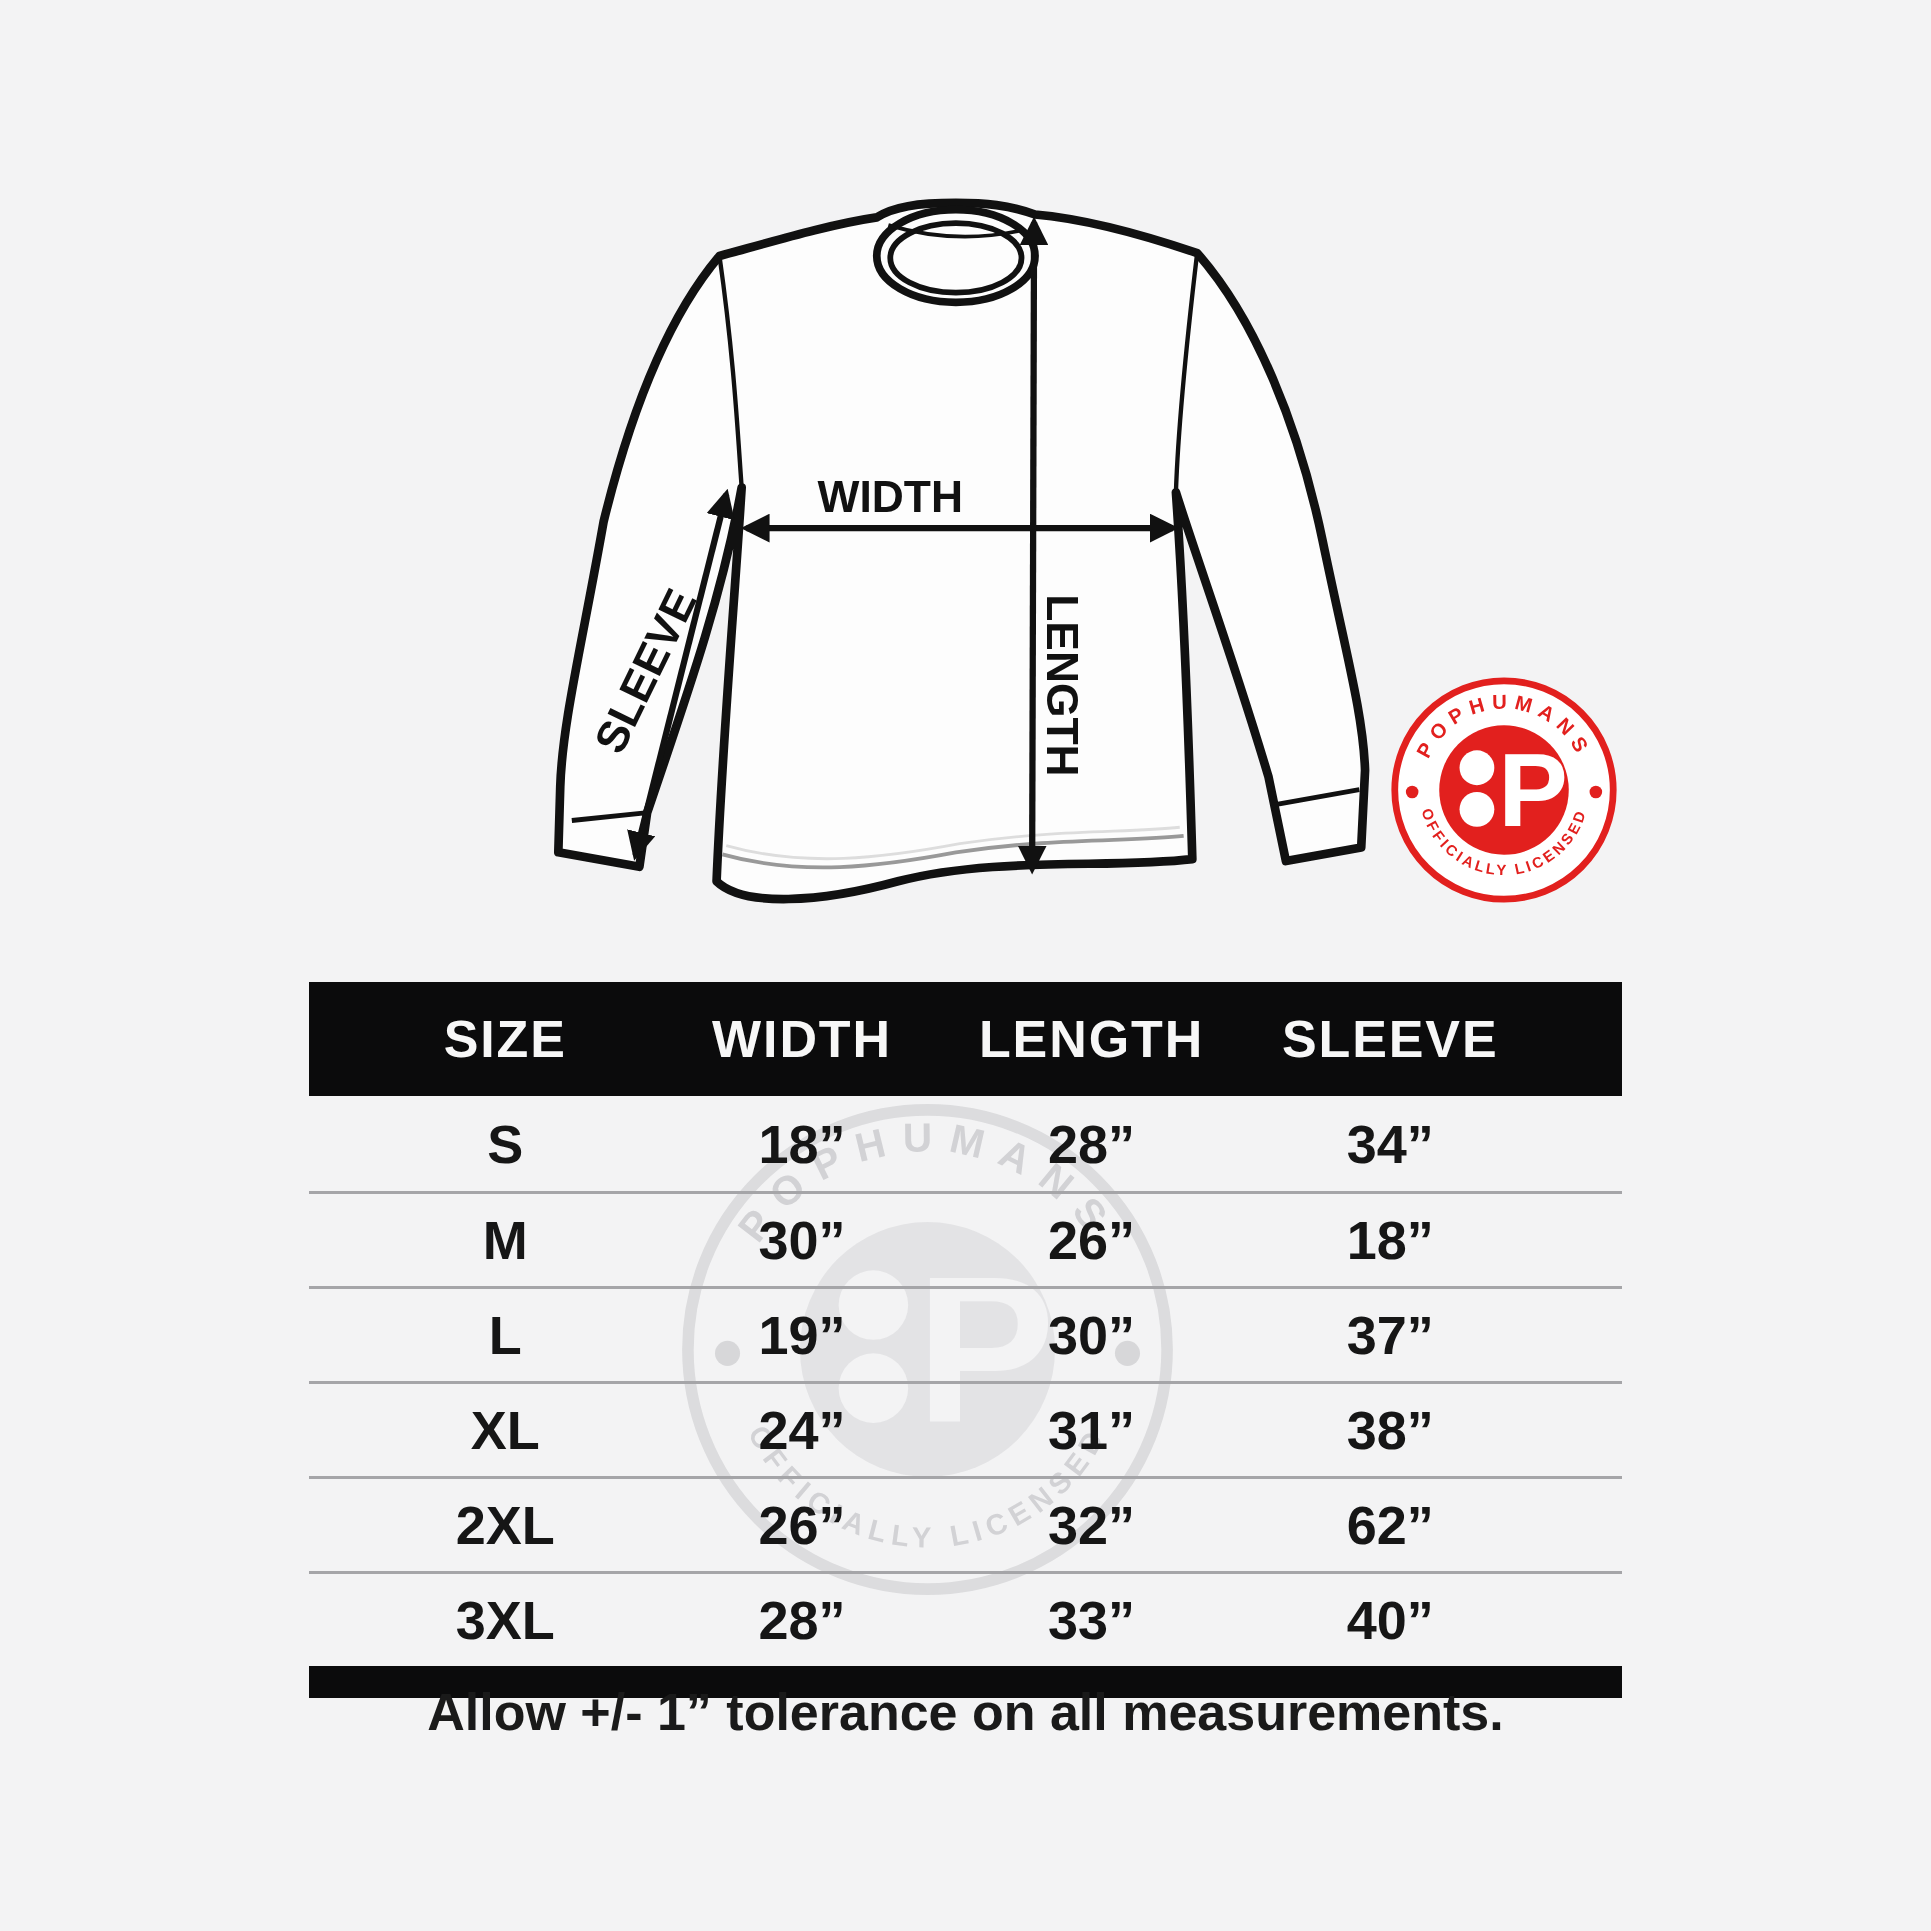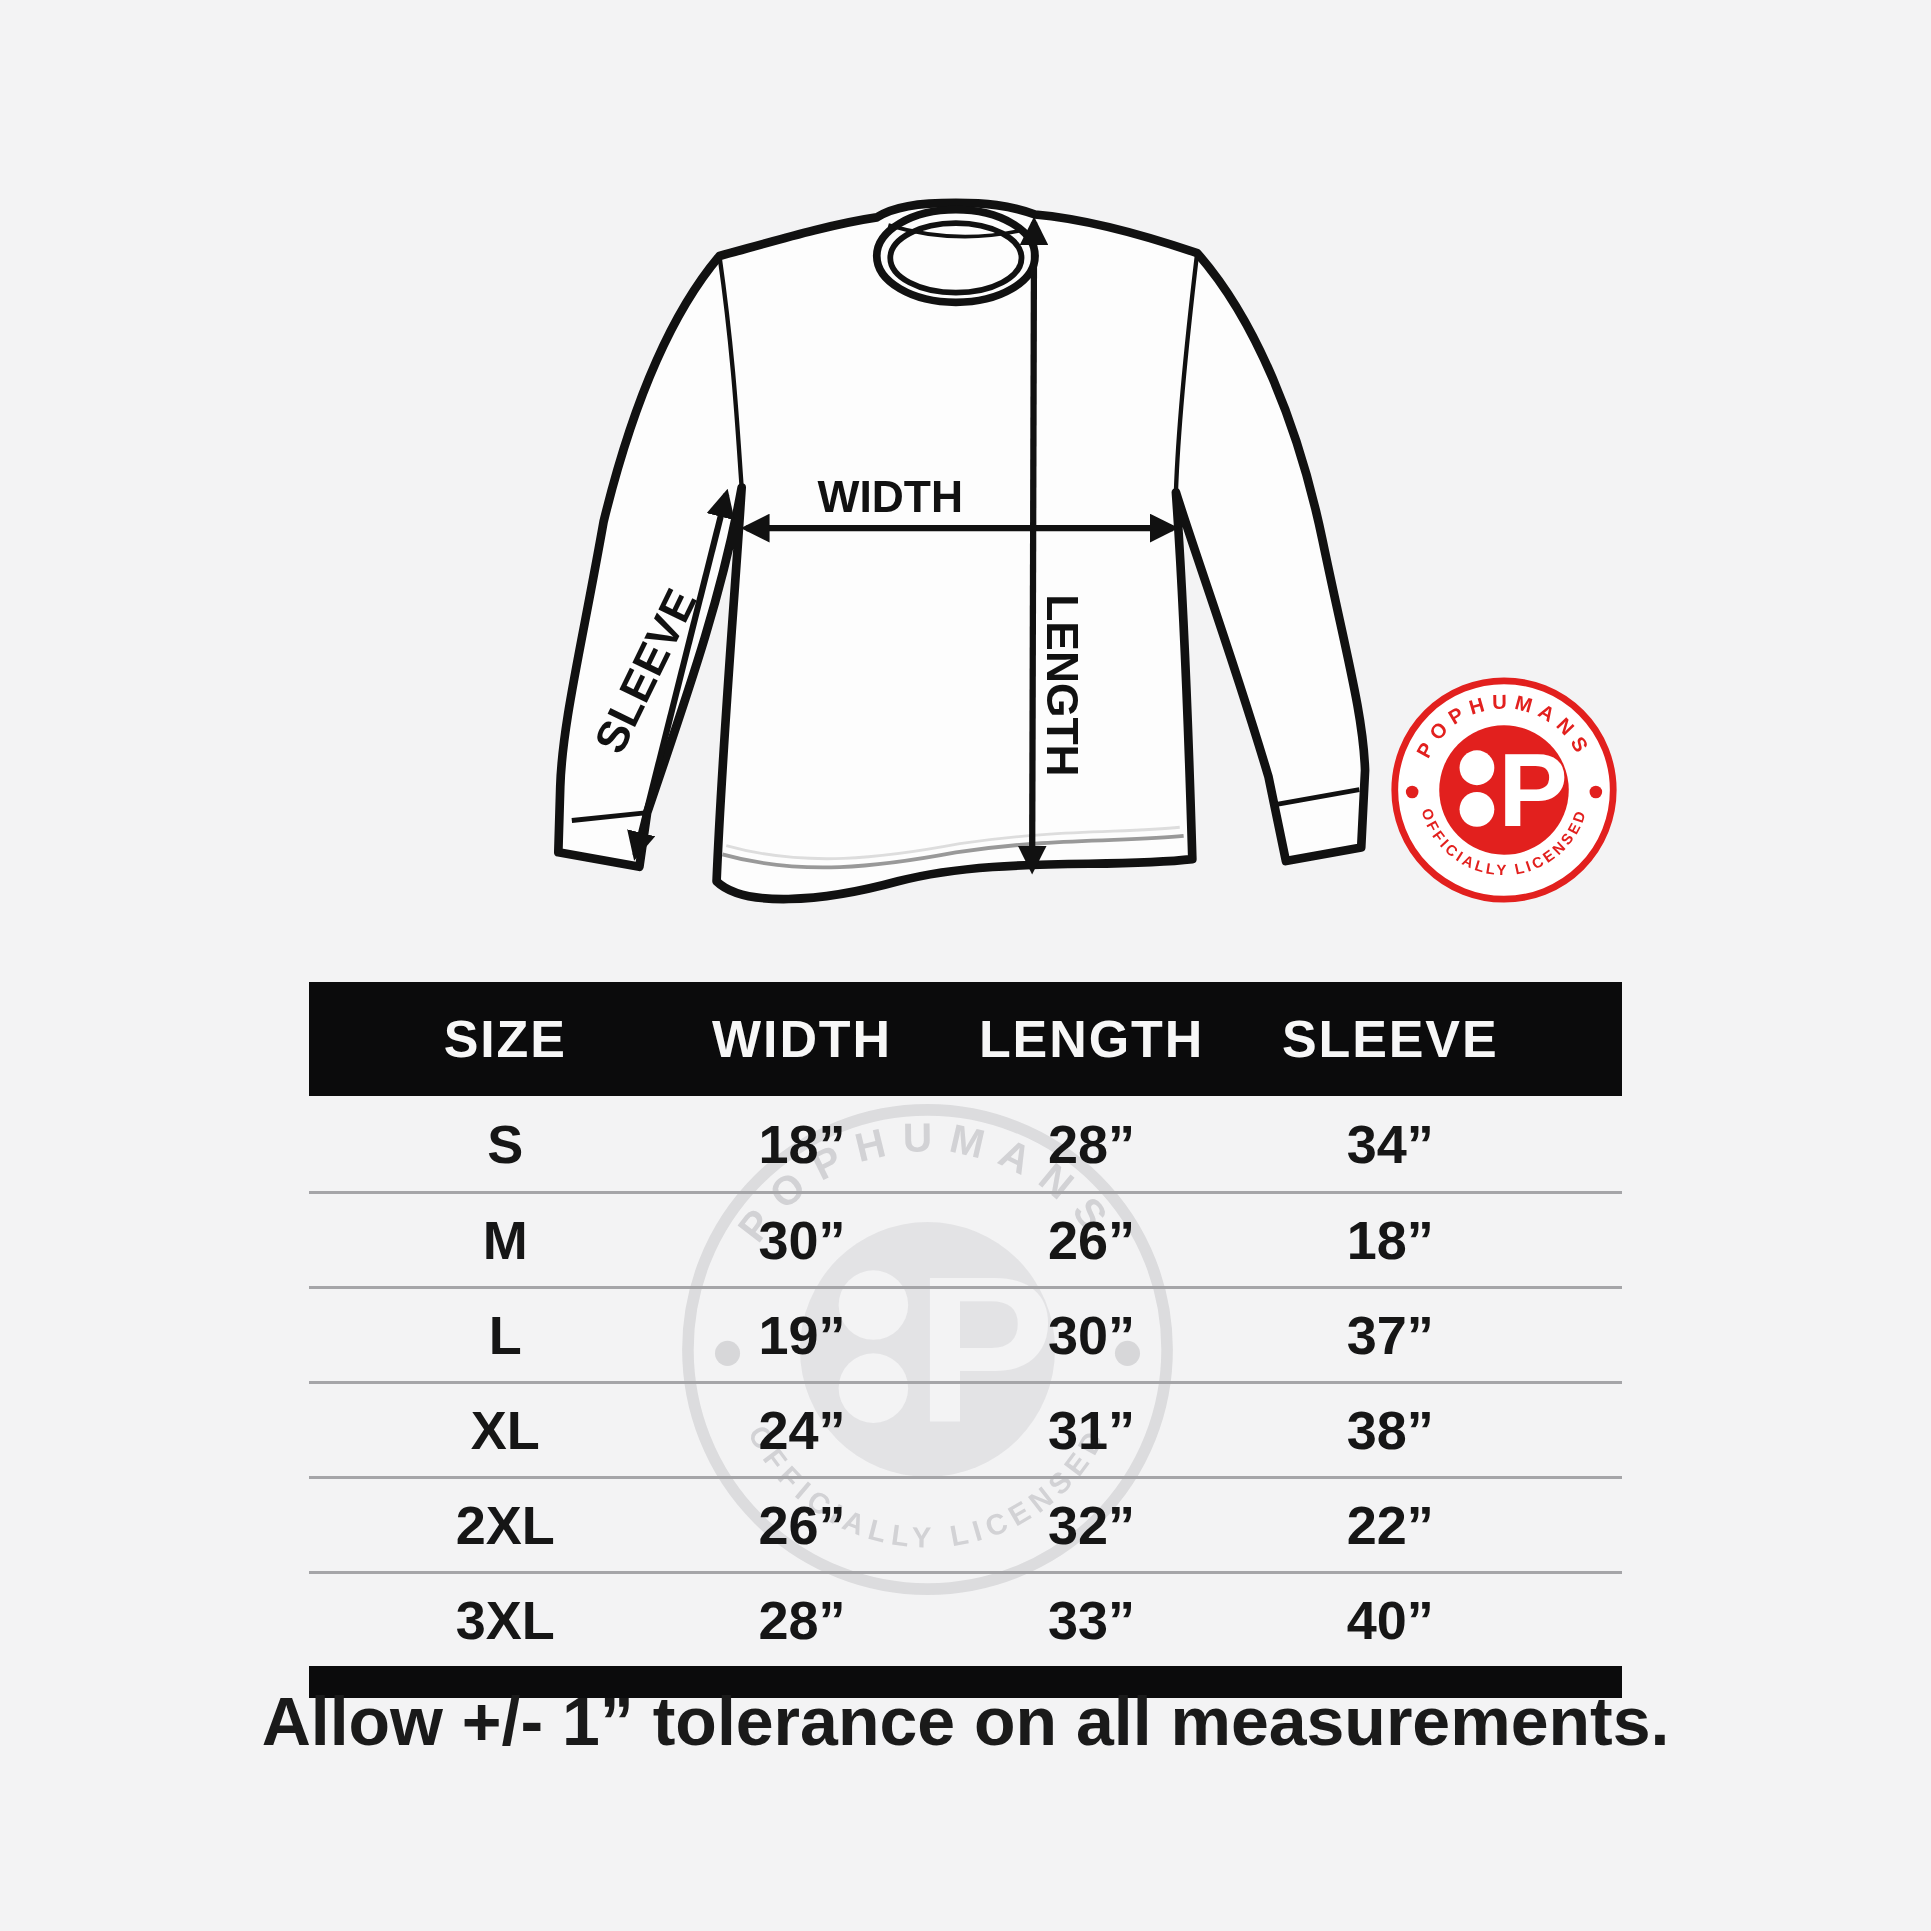--- a/index.html
+++ b/index.html
@@ -8,21 +8,21 @@
   .layer{position:absolute;}
   
   .size-table{position:absolute;left:309px;top:982px;width:1313px;z-index:2;}
   .thead{display:grid;grid-template-columns:29.9% 15.3% 28.8% 16.7% 1fr;height:114px;background:#0b0b0c;align-items:center;}
   .thead .cell{color:#f7f7f7;font-weight:bold;font-size:52px;letter-spacing:1.9px;text-align:center;}
   .trow{display:grid;grid-template-columns:29.9% 15.3% 28.8% 16.7% 1fr;height:95px;align-items:center;box-sizing:border-box;}
   .trow + .trow{border-top:3.9px solid #a5a5a8;}
   .trow .cell{font-weight:bold;font-size:54px;color:#161616;text-align:center;}
   .tbar{height:32px;background:#0b0b0c;}
   .footer-note{position:absolute;left:0;top:1682px;width:1931px;text-align:center;
-    font-size:68px;font-weight:bold;color:#1a1a1a;z-index:2;}
+    font-size:52px;font-weight:bold;color:#1a1a1a;z-index:2;}
   
   #watermark{left:657px;top:1079px;z-index:1;}
   #shirt{left:415px;top:145px;z-index:1;}
   #badge{left:1388px;top:674px;z-index:3;}
 </style>
 </head>
 <body>
 
 <div class="stage">
 
@@ -139,21 +139,21 @@
     <div class="trow">
       <div class="cell">XL</div>
       <div class="cell">24”</div>
       <div class="cell">31”</div>
       <div class="cell">38”</div>
     </div>
     <div class="trow">
       <div class="cell">2XL</div>
       <div class="cell">26”</div>
       <div class="cell">32”</div>
-      <div class="cell">22”</div>
+      <div class="cell">62”</div>
     </div>
     <div class="trow">
       <div class="cell">3XL</div>
       <div class="cell">28”</div>
       <div class="cell">33”</div>
       <div class="cell">40”</div>
     </div>
     <div class="tbar"></div>
   </div>
 

